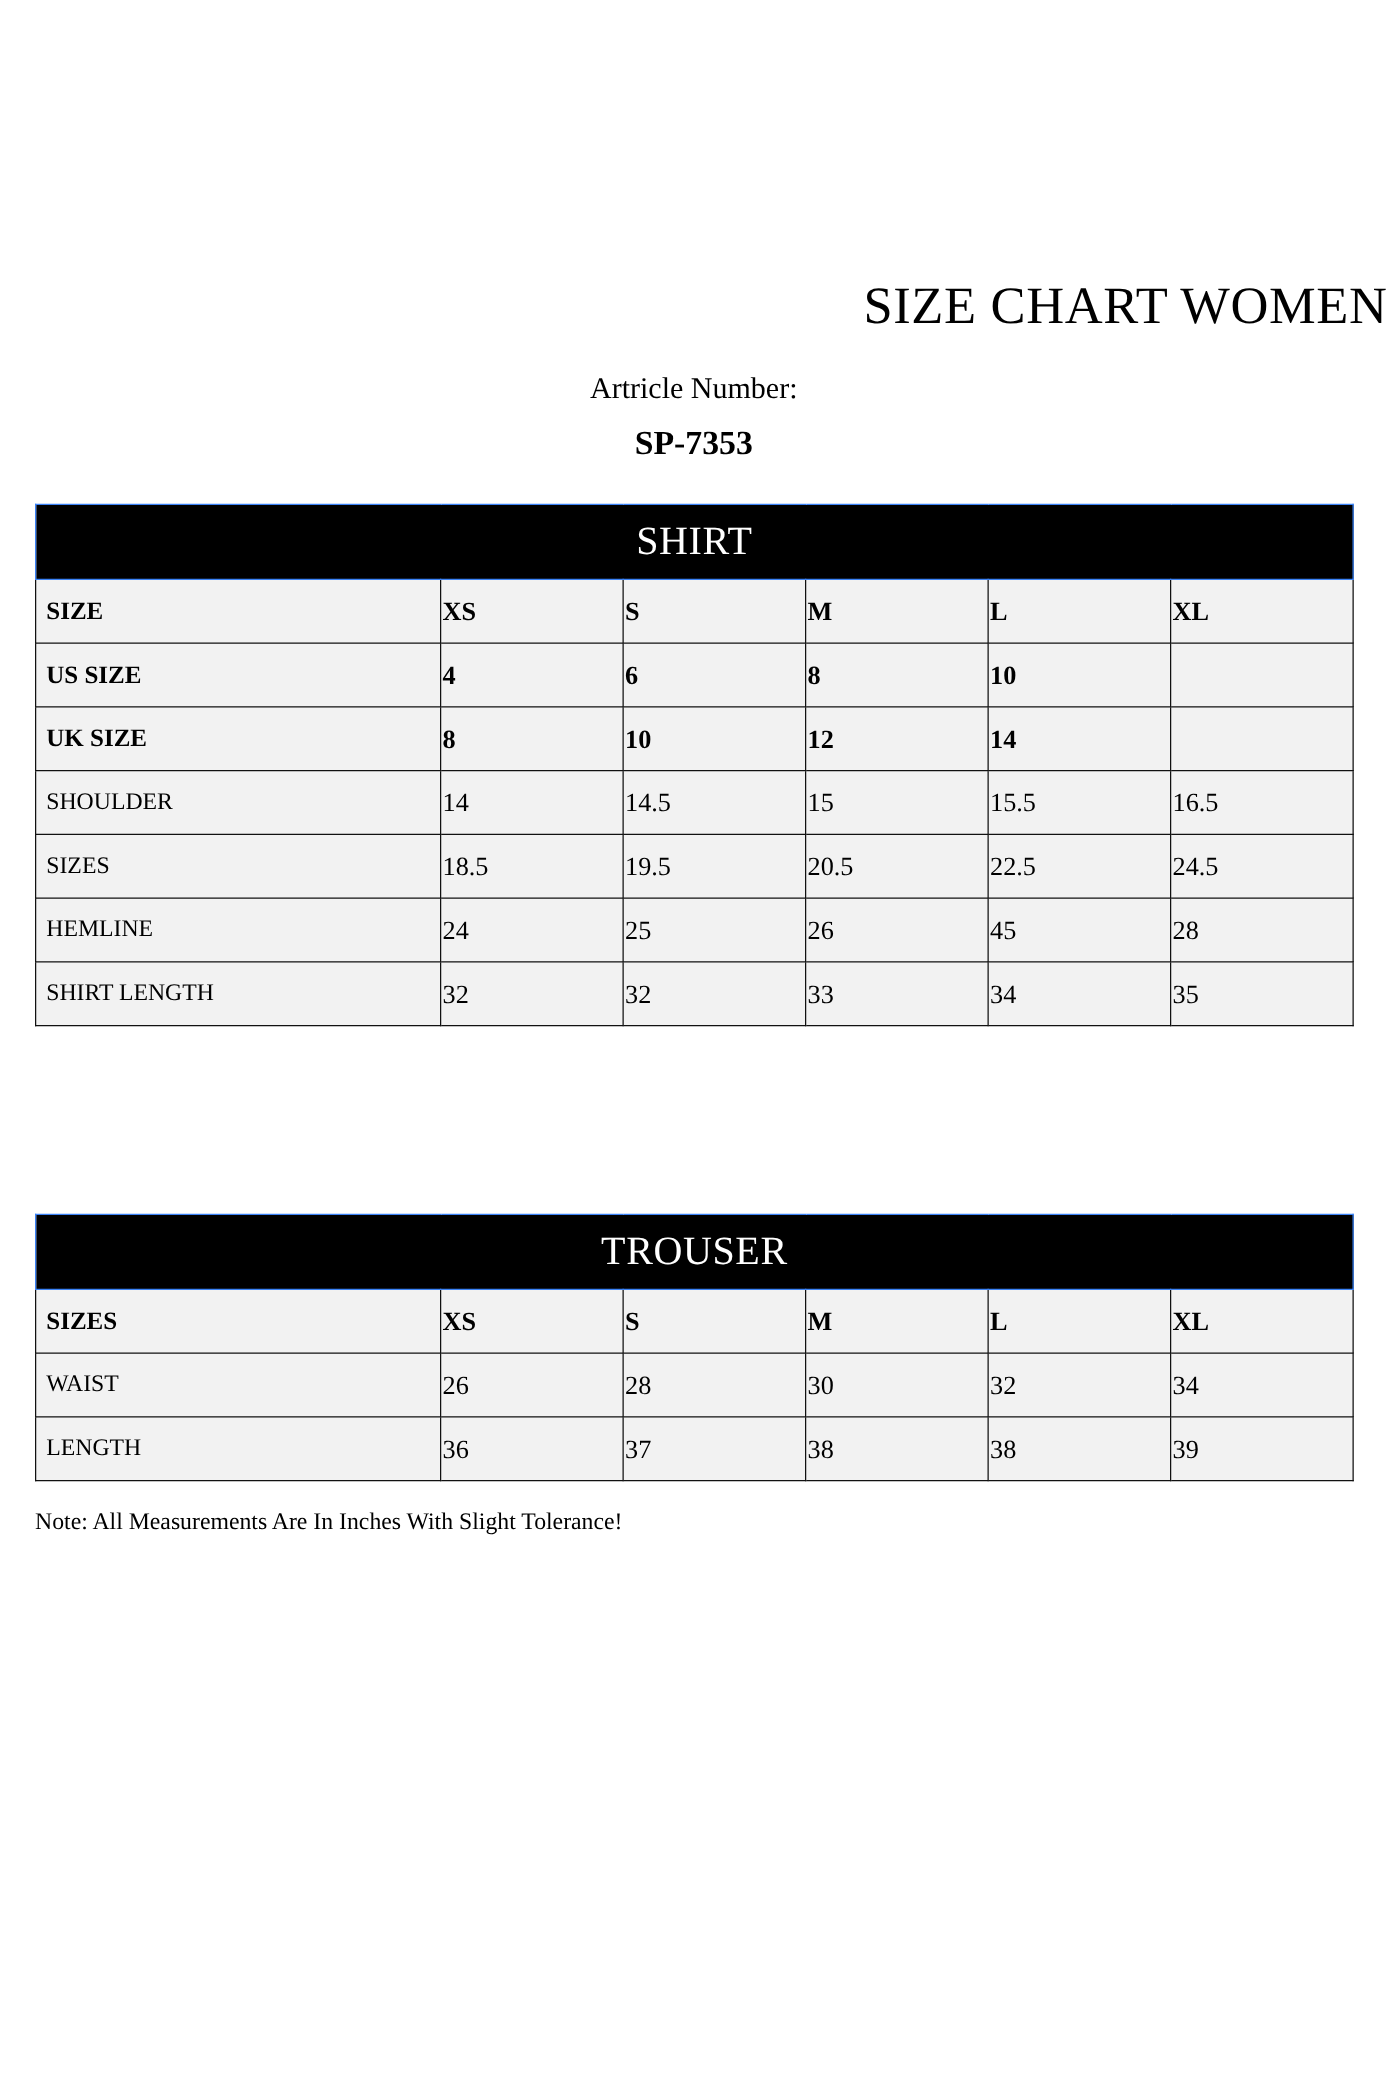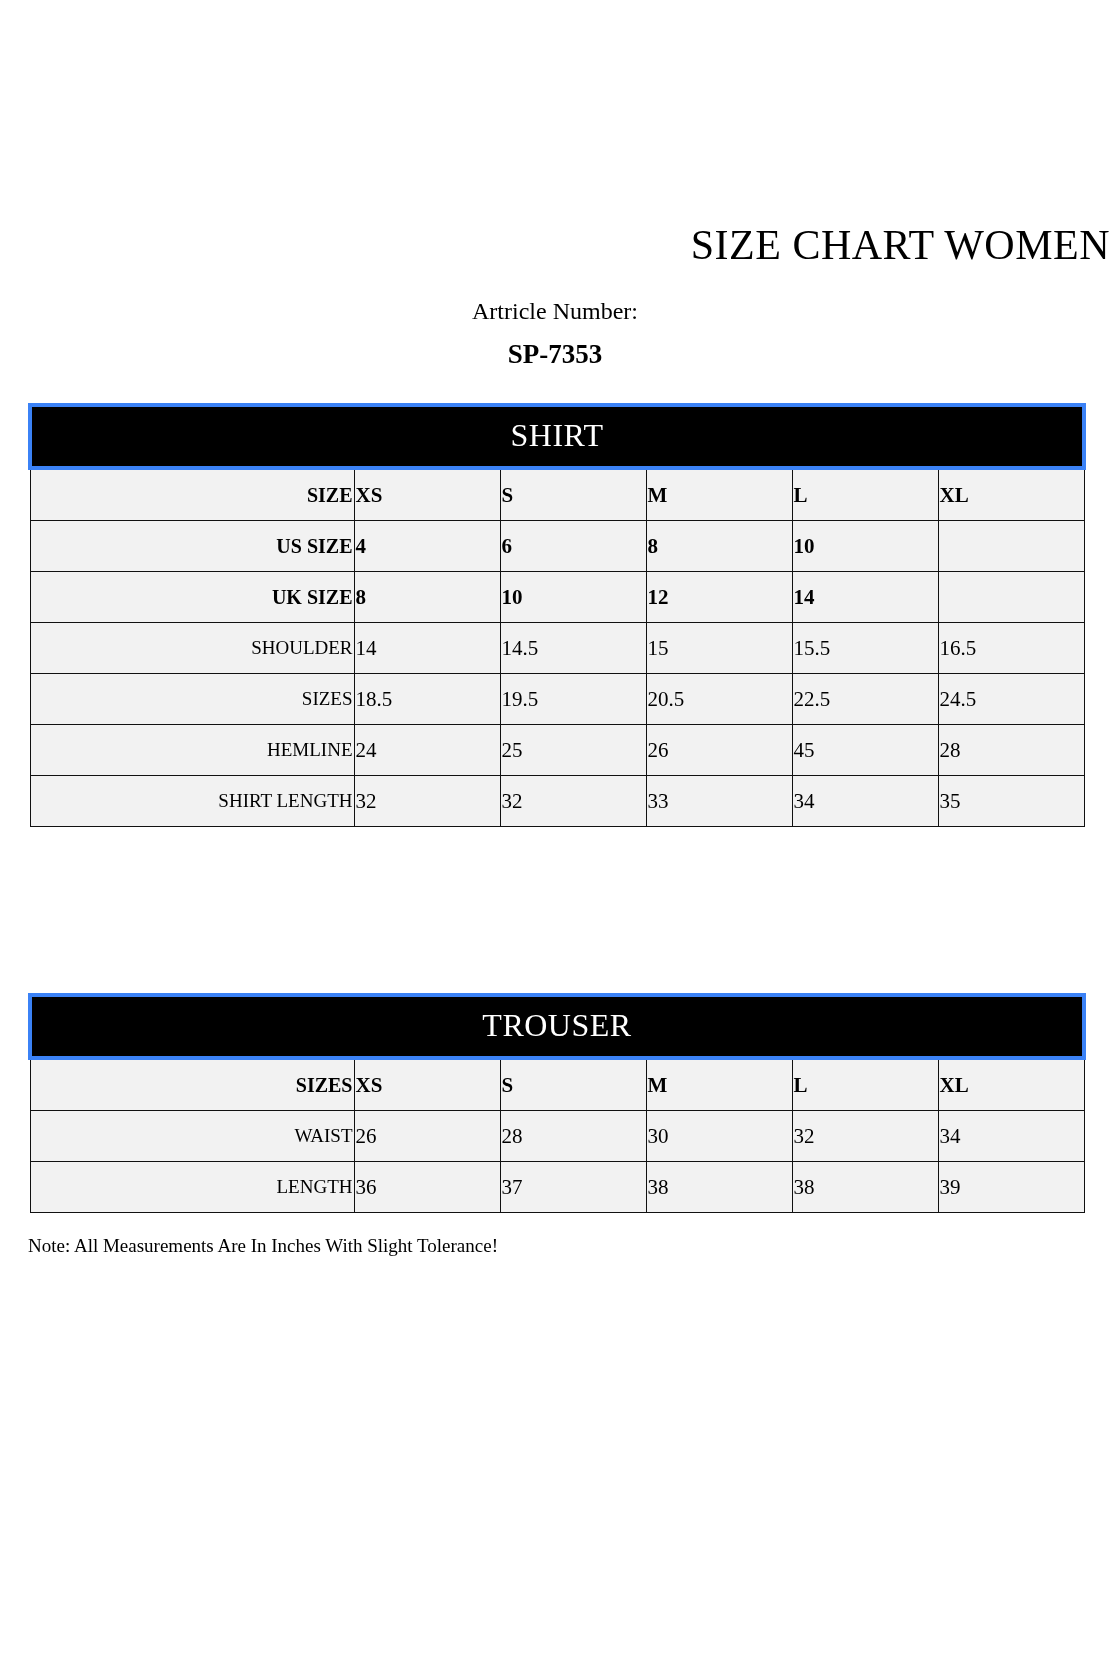--- a/index.html
+++ b/index.html
@@ -46,42 +46,42 @@
   }
   table {
     border-collapse: collapse;
     width: 1054px;
     table-layout: fixed;
   }
   table.shirt-table {
     margin-top: 33px;
   }
   table.trouser-table {
-    margin-top: 16px;
+    margin-top: 0;
   }
   col.label-col { width: 324px; }
   col.size-col  { width: 146px; }
   .band th {
     background: #000000;
     color: #ffffff;
     font-size: 32px;
     font-weight: 400;
     text-align: center;
     padding: 10px 0 12px 0;
-    border: 4px solid #3b82f6;
+    border: 1px solid #3b82f6;
     letter-spacing: 0.5px;
   }
   td {
     border: 1px solid #111111;
     height: 48px;
     font-size: 20px;
     background: #f2f2f2;
   }
   td.label {
-    text-align: right;
+    text-align: left;
     padding-left: 8px;
     font-size: 19px;
   }
   td.val {
     font-size: 21px;
   }
   tr.head-row td.label,
   tr.head-row td.val {
     font-weight: bold;
     font-size: 21px;

